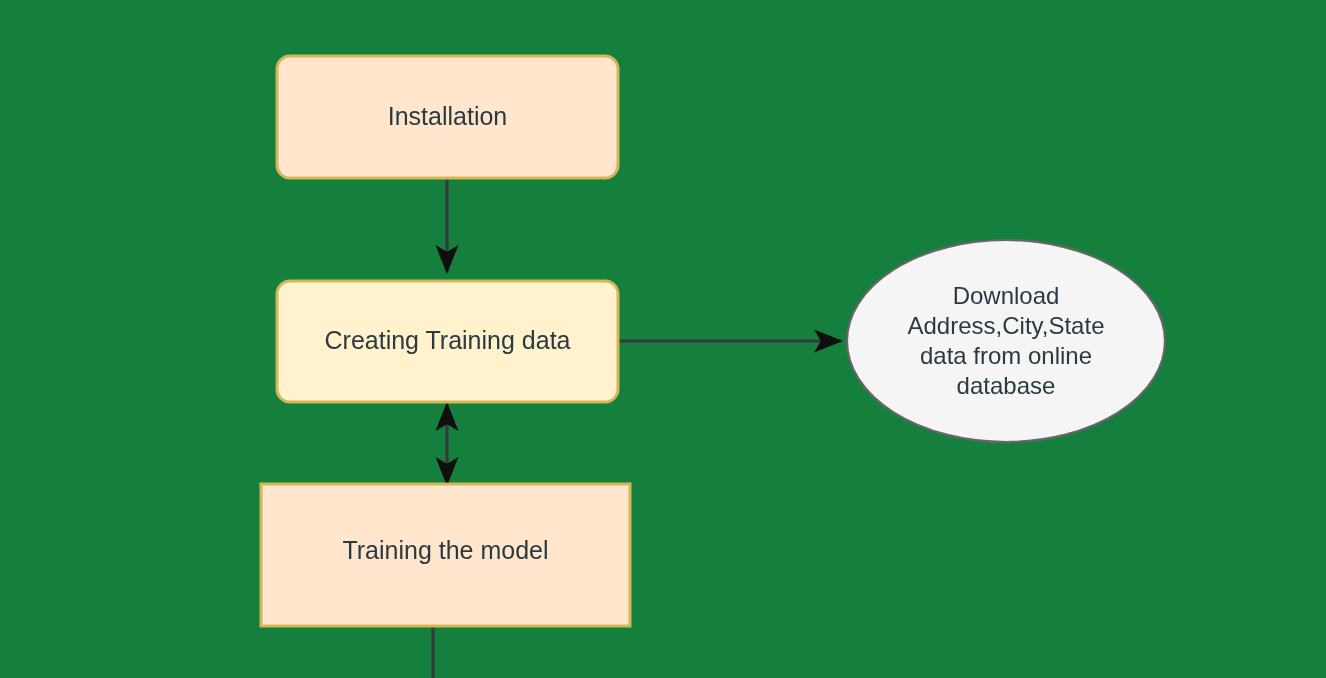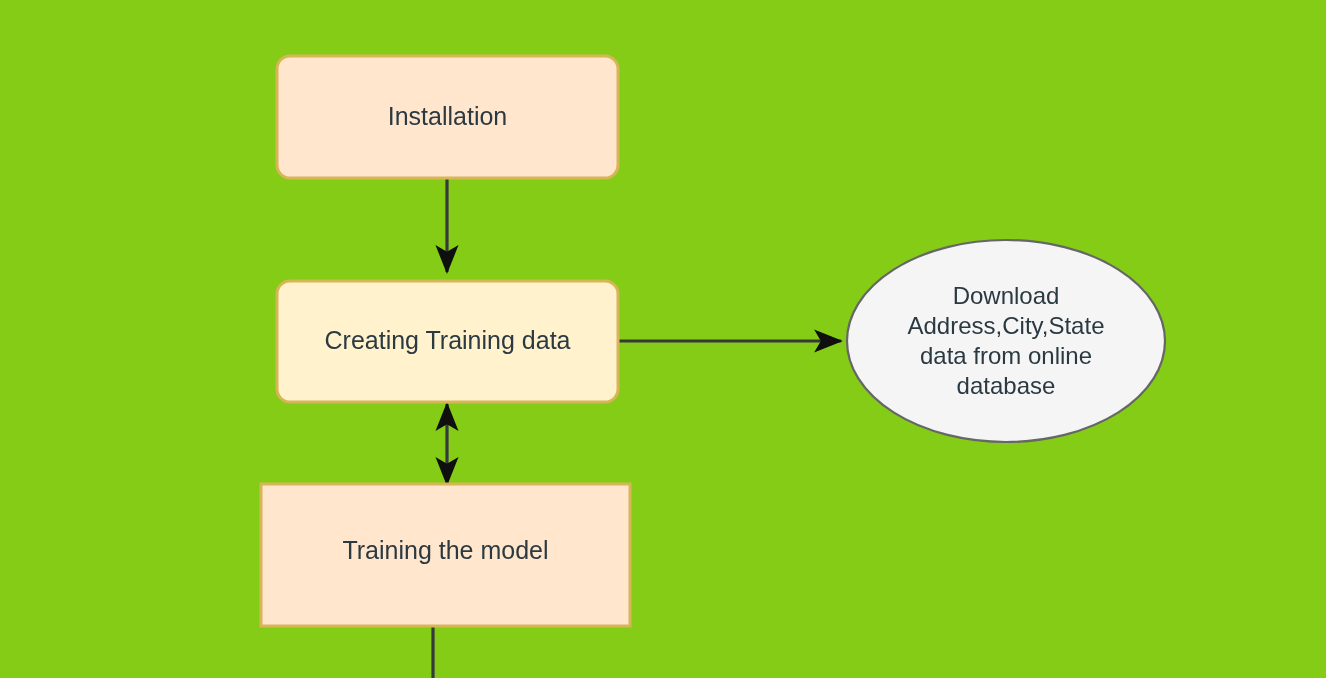--- a/index.html
+++ b/index.html
@@ -14,21 +14,21 @@
     overflow: hidden;
     font-family: "Liberation Sans", sans-serif;
     position: relative;
   }
   #canvas {
     position: absolute;
     left: 0;
     top: 0;
     width: 1326px;
     height: 678px;
-    background: #84cc16;
+    background: #15803d;
   }
   .diagram-svg {
     position: absolute;
     left: 0;
     top: 0;
     width: 1326px;
     height: 678px;
   }
   .node-label {
     font-family: "Liberation Sans", sans-serif;

